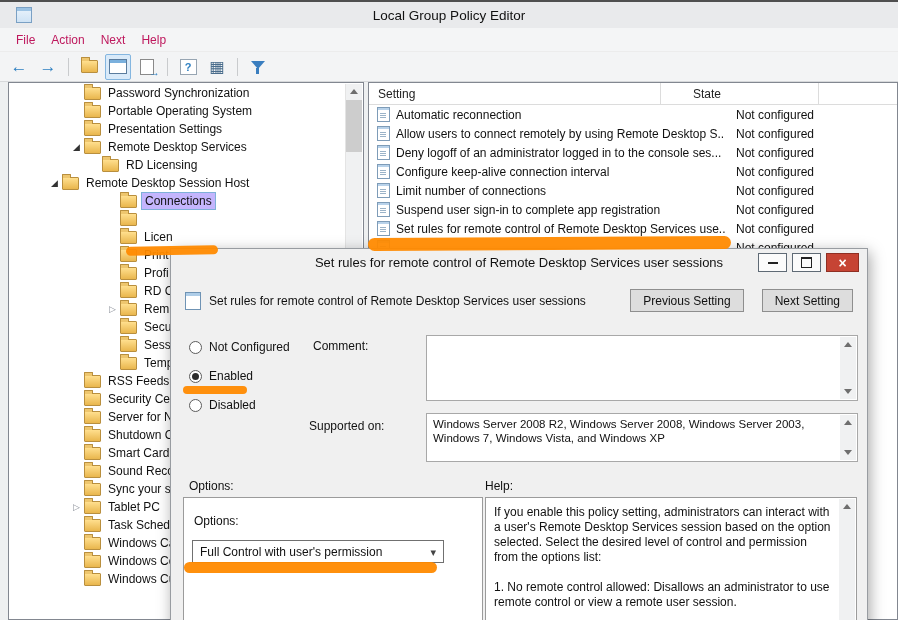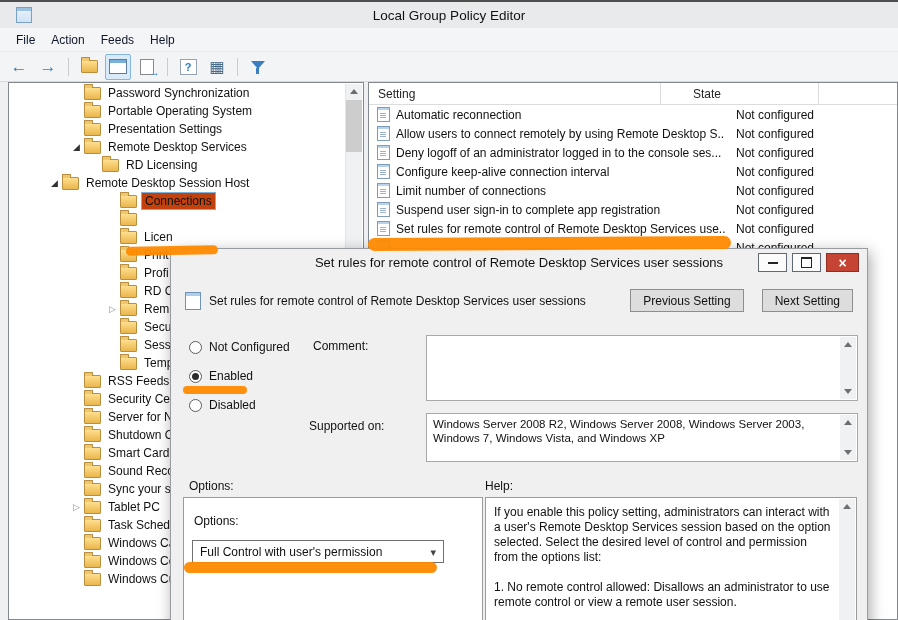--- a/index.html
+++ b/index.html
@@ -6,21 +6,21 @@
     font-family:"Liberation Sans","DejaVu Sans",sans-serif;-webkit-font-smoothing:antialiased;}
   .window{position:relative;width:898px;height:620px;background:#eef0f1;border-top:2px solid #4f4f4f;box-sizing:border-box;}
 
   
   .titlebar{position:relative;height:26px;background:#e9eaec;display:flex;align-items:center;}
   .app-icon{width:14px;height:14px;margin-left:16px;border:1px solid #7aa0c4;background:linear-gradient(#eaf3fb,#cfe3f5);box-shadow:inset 0 3px 0 #9cc3e4;}
   .win-title{position:absolute;left:0;right:0;text-align:center;font-size:13.5px;color:#111;}
 
   
   .menubar{height:23px;background:#f4f5f6;display:flex;align-items:center;padding-left:8px;border-bottom:1px solid #ececec;}
-  .menu-item{font-size:12px;color:#0f172a;padding:2px 8px;}
+  .menu-item{font-size:12px;color:#be185d;padding:2px 8px;}
 
   
   .toolbar{height:29px;background:#f3f4f5;border-bottom:1px solid #d7d9db;display:flex;align-items:center;padding-left:6px;gap:3px;}
   .tb-btn{display:inline-flex;align-items:center;justify-content:center;width:24px;height:24px;border:1px solid transparent;}
   .tb-btn.pressed{background:#d9eaf9;border:1px solid #84b6e0;border-radius:2px;}
   .tsep{width:1px;height:18px;background:#c9cbcd;margin:0 4px;}
   .arr-back::after{content:"←";color:#2d7fc1;font-size:17px;font-weight:bold;}
   .arr-fwd::after{content:"→";color:#2d7fc1;font-size:17px;font-weight:bold;}
   .ico-console{width:16px;height:13px;border:1px solid #5a7c9e;background:#fff;box-shadow:inset 0 3px 0 #7ab0dd;}
   .ico-export{width:12px;height:14px;border:1px solid #8a8a8a;background:#fff;position:relative;}
@@ -126,21 +126,21 @@
 <div class="window">
 
   <div class="titlebar">
     <span class="app-icon"></span>
     <span class="win-title">Local Group Policy Editor</span>
   </div>
 
   <div class="menubar">
     <span class="menu-item">File</span>
     <span class="menu-item">Action</span>
-    <span class="menu-item">Feeds</span>
+    <span class="menu-item">Next</span>
     <span class="menu-item">Help</span>
   </div>
 
   <div class="toolbar">
     <span class="tb-btn">
         <span class="arr-back"></span>
       </span>
     <span class="tb-btn">
         <span class="arr-fwd"></span>
       </span>
@@ -196,21 +196,21 @@
             <span class="tree-label">RD Licensing</span>
           </div>
           <div class="tree-item" style="padding-left: 38px;">
             <span class="twisty expanded"></span>
             <span class="folder-icon"></span>
             <span class="tree-label">Remote Desktop Session Host</span>
           </div>
           <div class="tree-item" style="padding-left: 96px;">
             <span class="twisty none"></span>
             <span class="folder-icon"></span>
-            <span class="tree-label sel" style="background: #c2410c;">Connections</span>
+            <span class="tree-label sel" style="background: #c4b5fd;">Connections</span>
           </div>
           <div class="tree-item" style="padding-left: 96px;">
             <span class="twisty none"></span>
             <span class="folder-icon"></span>
             <span class="tree-label"></span>
           </div>
           <div class="tree-item" style="padding-left: 96px;">
             <span class="twisty none"></span>
             <span class="folder-icon"></span>
             <span class="tree-label">Licen</span>

